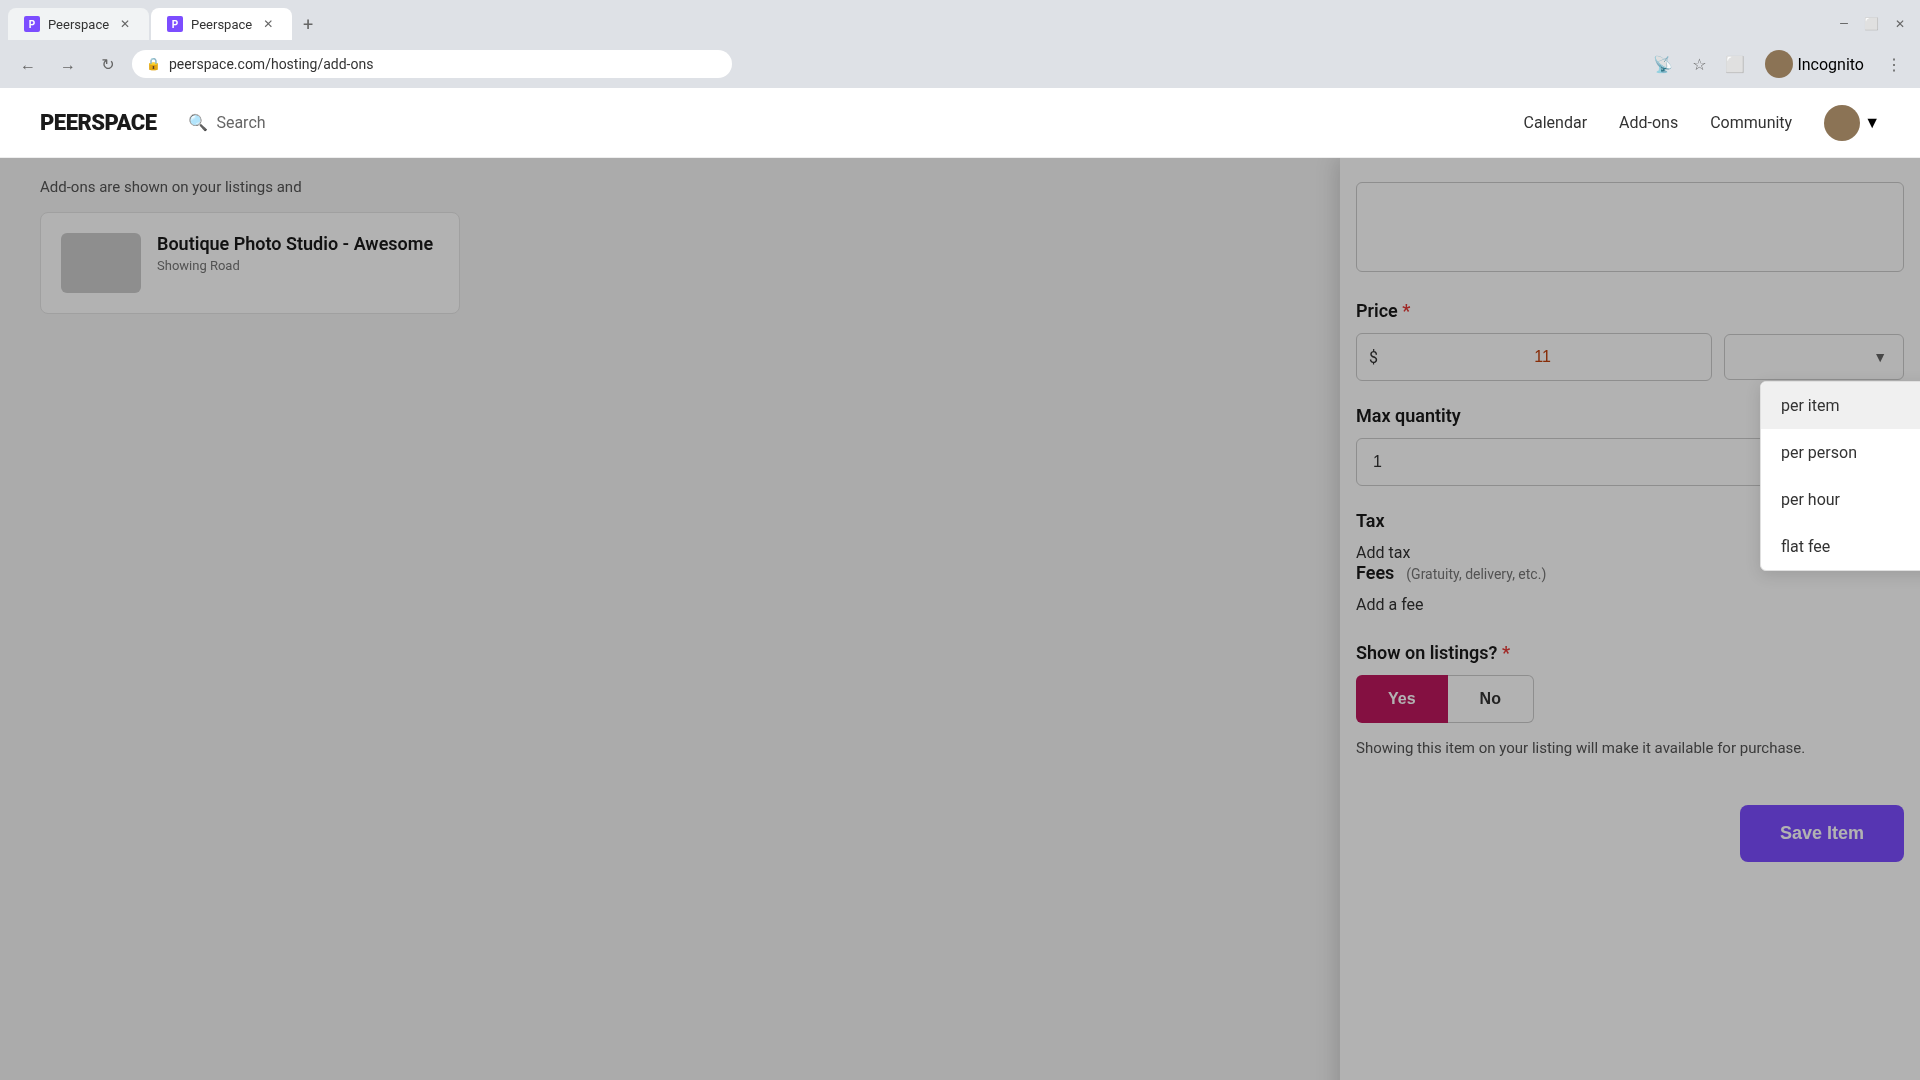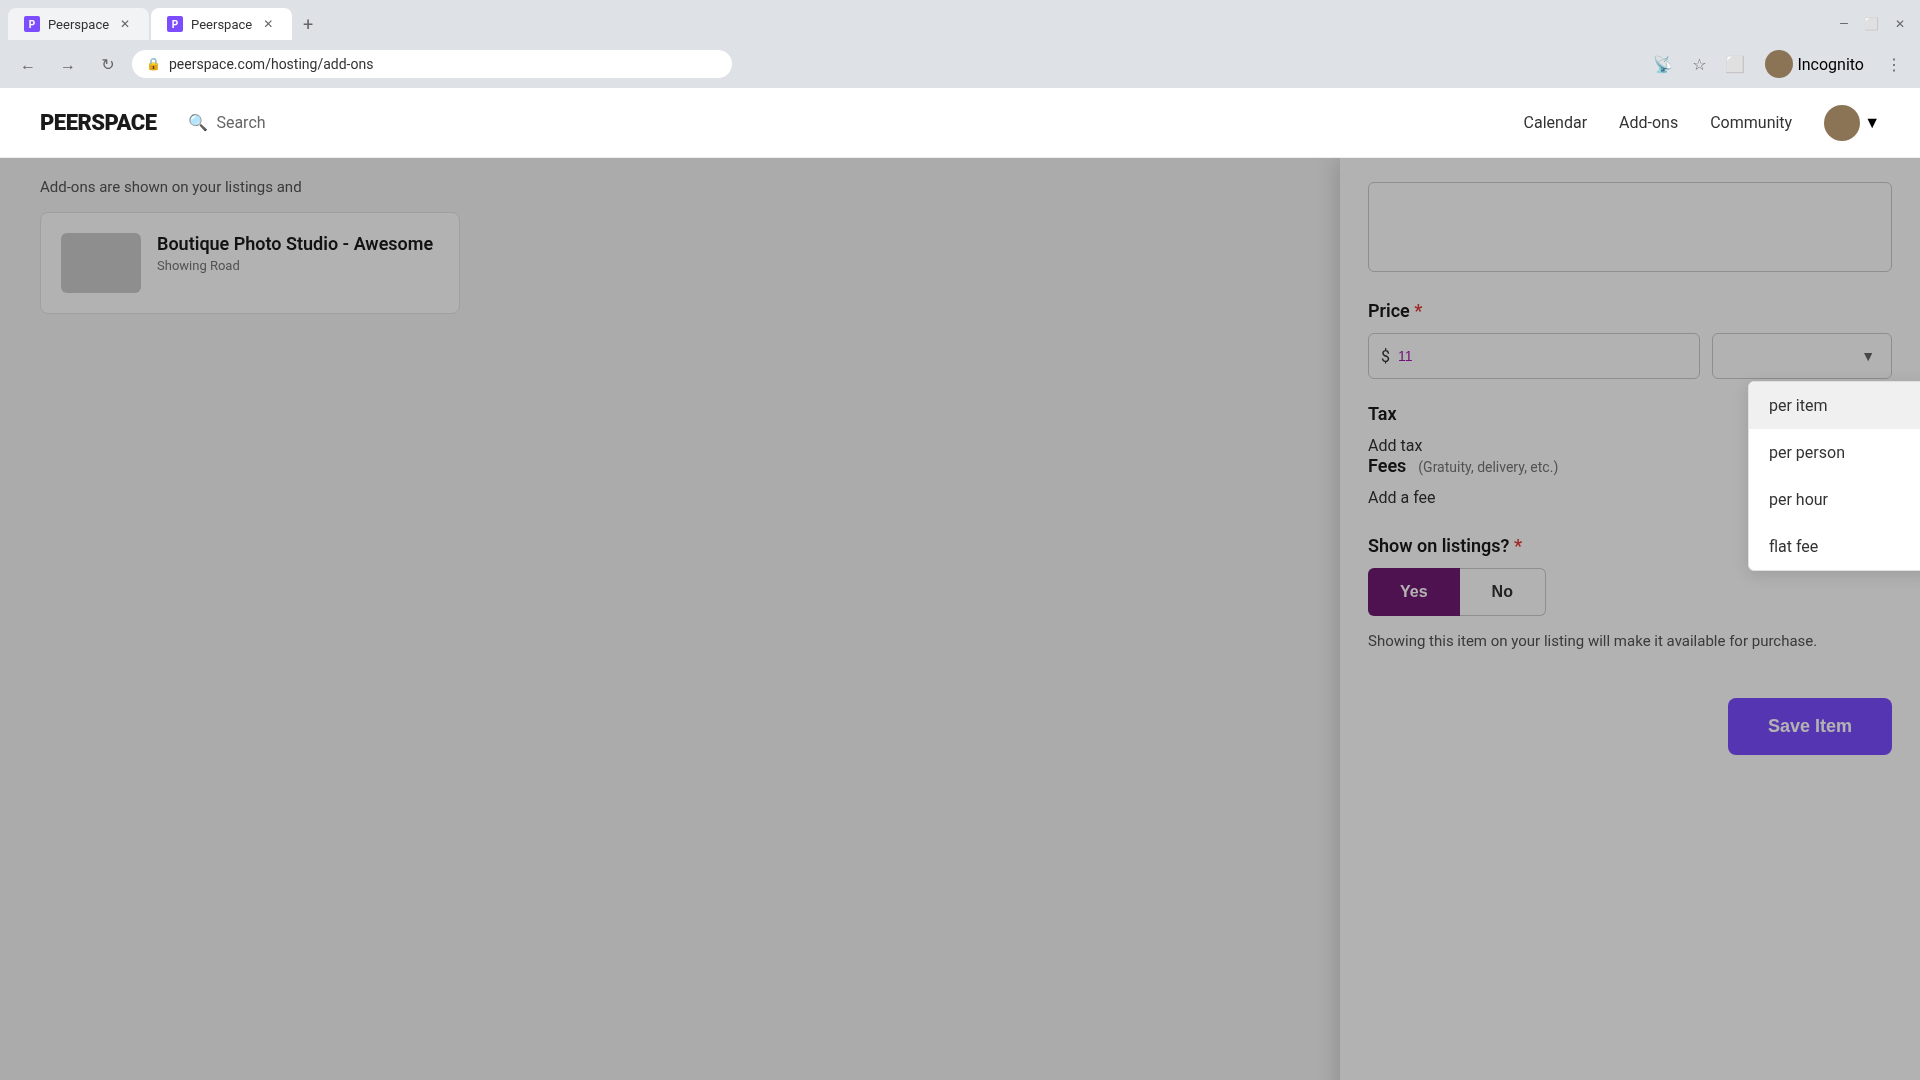--- a/index.html
+++ b/index.html
@@ -50,33 +50,33 @@
     .listing-img { width: 80px; height: 60px; background: #ccc; border-radius: 6px; }
     .listing-info h3 { font-size: 18px; font-weight: 600; color: #1a1a1a; }
     .listing-info p { font-size: 13px; color: #777; margin-top: 4px; }
 
     
     .modal-overlay { position: absolute; top: 130px; left: 0; width: 100%; height: calc(1080px - 130px); background: rgba(0,0,0,0.3); z-index: 100; }
 
     
     .modal-panel { position: absolute; top: 0; right: 0; width: 580px; height: 100%; background: #fff; overflow-y: auto; box-shadow: -4px 0 20px rgba(0,0,0,0.15); padding: 0; }
 
-    .modal-content { padding: 24px 28px 40px; }
+    .modal-content { padding: 24px 16px 40px; }
 
     
     .description-textarea { width: 100%; height: 90px; border: 1px solid #ccc; border-radius: 6px; padding: 10px; font-size: 14px; resize: none; color: #333; outline: none; margin-bottom: 0; }
 
     
     .section-label { font-size: 18px; font-weight: 600; color: #1a1a1a; margin-bottom: 12px; }
     .required-star { color: #e53935; }
 
     .price-row { display: flex; gap: 12px; align-items: center; position: relative; }
     .price-input-wrap { display: flex; align-items: center; border: 1px solid #ccc; border-radius: 6px; padding: 0 12px; flex: 1; }
     .currency-symbol { font-size: 16px; color: #333; margin-right: 8px; }
-    .price-input { border: none; outline: none; font-size: 14px; color: #a21caf; width: 100%; padding: 14px 0; }
+    .price-input { border: none; outline: none; font-size: 16px; color: #c2410c; width: 100%; padding: 14px 0; text-align: center; }
 
     .dropdown-btn { display: flex; align-items: center; justify-content: space-between; border: 1px solid #ccc; border-radius: 6px; padding: 14px 16px; min-width: 180px; background: #fff; cursor: pointer; font-size: 16px; color: #333; }
     .chevron { font-size: 14px; color: #666; }
 
     
     .dropdown-menu { position: absolute; top: 48px; left: calc(100% - 185px); width: 185px; background: #fff; border: 1px solid #e0e0e0; border-radius: 6px; box-shadow: 0 4px 16px rgba(0,0,0,0.12); z-index: 200; overflow: hidden; margin-left: 41px; }
     .dropdown-item { padding: 14px 20px; font-size: 16px; color: #333; cursor: pointer; }
     .dropdown-item.highlighted { background: #f0f0f0; }
 
     
@@ -89,21 +89,21 @@
 
     
     .fees-section { }
     .fees-label { font-size: 18px; font-weight: 600; color: #1a1a1a; margin-right: 8px; }
     .fees-sublabel { font-size: 14px; color: #777; font-weight: normal; }
     .fees-header { margin-bottom: 12px; }
 
     
     .show-section { margin-top: 28px; }
     .yes-no-group { display: flex; gap: 0; margin-top: 12px; }
-    .yes-btn { padding: 14px 32px; background: #701a75; color: #fff; font-size: 16px; font-weight: 600; border-radius: 6px 0 0 6px; cursor: pointer; border: none; }
+    .yes-btn { padding: 14px 32px; background: #be185d; color: #fff; font-size: 16px; font-weight: 600; border-radius: 6px 0 0 6px; cursor: pointer; border: none; }
     .no-btn { padding: 14px 32px; background: #fff; color: #333; font-size: 16px; font-weight: 600; border-radius: 0 6px 6px 0; cursor: pointer; border: 1px solid #ccc; border-left: none; }
 
     .show-description { margin-top: 16px; font-size: 15px; color: #555; }
 
     
     .save-row { margin-top: 48px; display: flex; justify-content: flex-end; }
     .save-btn { background: #7c4dff; color: #fff; border: none; border-radius: 8px; padding: 18px 40px; font-size: 18px; font-weight: 600; cursor: pointer; }
 
     
     .price-section { margin-top: 24px; }
@@ -224,20 +224,24 @@
                 <span>per hour</span>
               </div>
               <div class="dropdown-item">
                 <span>flat fee</span>
               </div>
             </div>
           </div>
         </div>
 
         
+        <div class="section-group">
+          <div class="section-label">Max quantity</div>
+          <input class="quantity-input" type="text" value="1" style="">
+        </div>
 
         
         <div class="tax-section">
           <div class="section-label">Tax</div>
           <a class="add-link">Add tax</a>
         </div>
 
         
         <div class="fees-section">
           <div class="fees-header">

